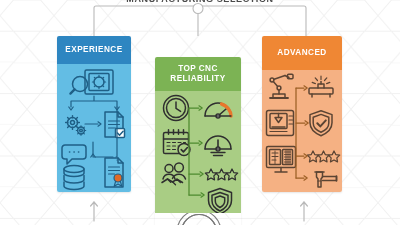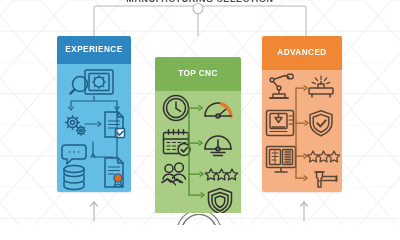--- a/index.html
+++ b/index.html
@@ -199,20 +199,21 @@
           </g>
         </g>
       </svg>
     </div>
   </div>
 
   <div class="card" id="card-reliability">
     <div class="card-head">
       <span>
         <span>TOP CNC</span><br>
+        <span>RELIABILITY</span>
       </span>
     </div>
     <div class="card-body">
       <svg class="card-svg" viewBox="0 0 86 122">
         <g fill="none" stroke="#2f2f2f" stroke-width="1.5" stroke-linecap="round" stroke-linejoin="round">
 
           <g transform="translate(8,4)">
             <circle cx="13" cy="13" r="12.5"></circle>
             <circle cx="13" cy="13" r="9.5"></circle>
             <path d="M13 7 v6.4 l4.6 3"></path>

